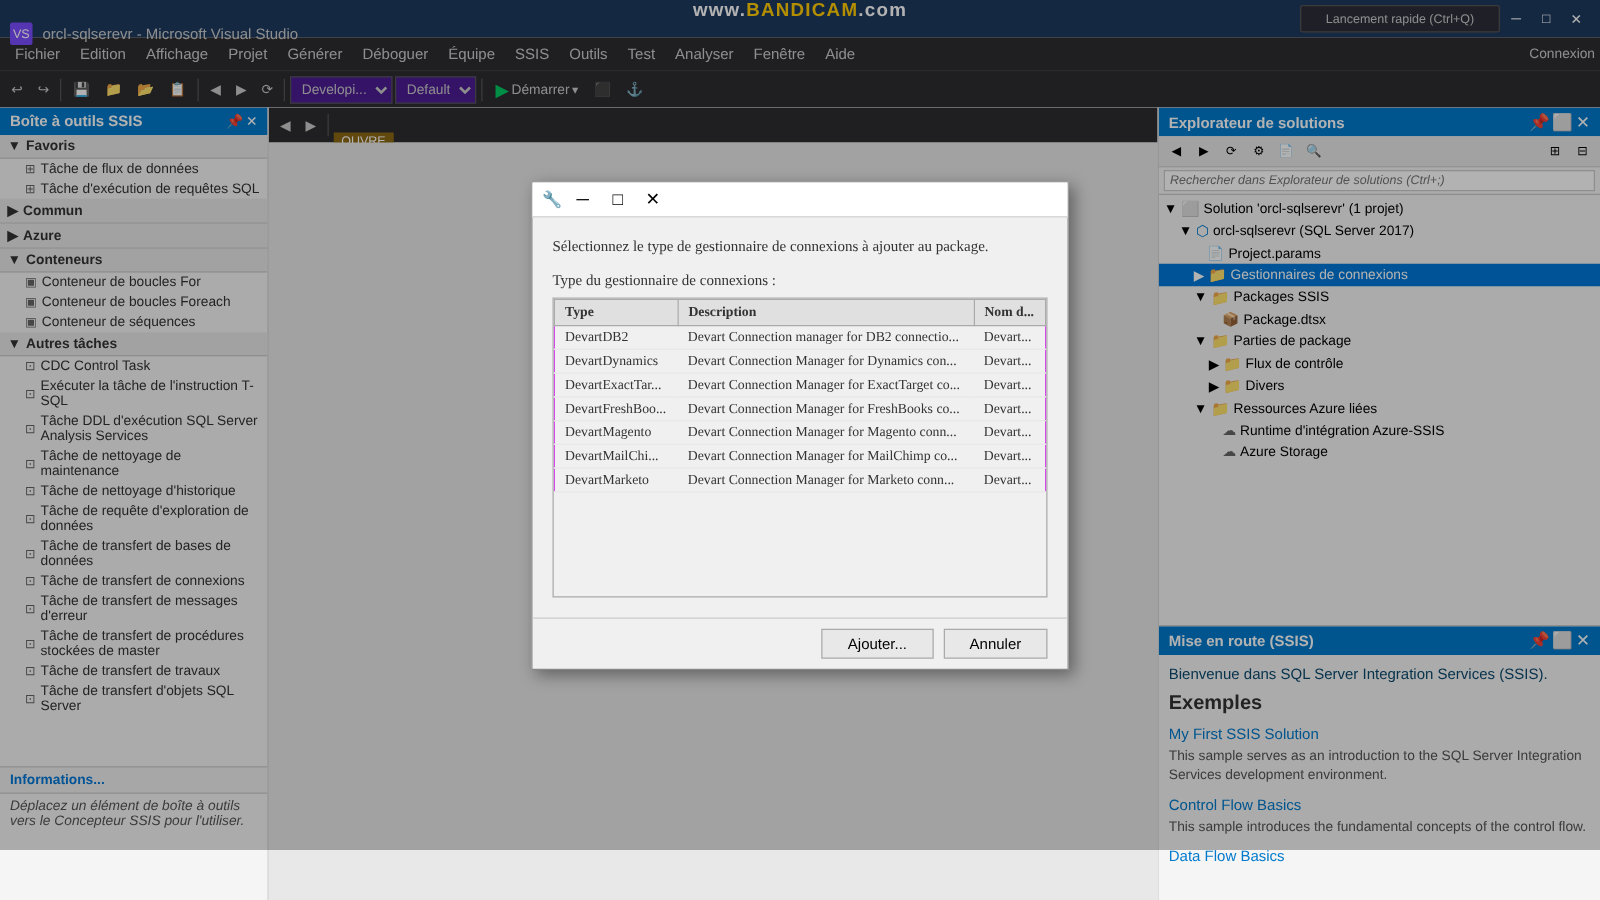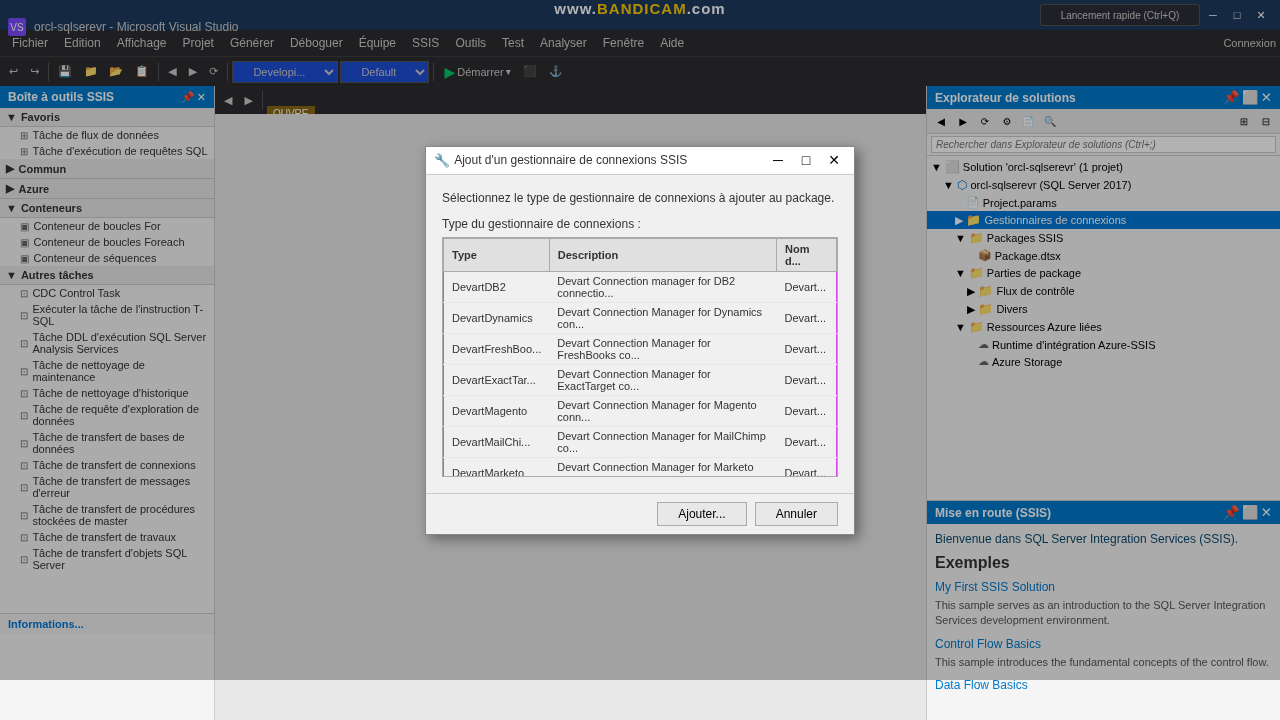--- a/index.html
+++ b/index.html
@@ -13,21 +13,21 @@
     .vs-icon { width: 18px; height: 18px; background: #7c4dff; display: inline-flex; align-items: center; justify-content: center; font-size: 10px; color: white; border-radius: 2px; }
     
     
     #menu-bar { height: 26px; background: #2d2d30; display: flex; align-items: center; padding: 0 4px; color: #ccc; font-size: 12px; }
     .menu-item { padding: 2px 8px; cursor: pointer; height: 100%; display: flex; align-items: center; }
     
     
     #toolbar { height: 30px; background: #2d2d30; display: flex; align-items: center; padding: 0 4px; gap: 2px; border-top: 1px solid #3e3e40; }
     .toolbar-btn { height: 22px; padding: 0 4px; background: transparent; border: 1px solid transparent; cursor: pointer; color: #ccc; font-size: 11px; display: flex; align-items: center; gap: 2px; }
     .toolbar-sep { width: 1px; height: 18px; background: #555; margin: 0 2px; }
-    .toolbar-dropdown { height: 22px; background: #1d4ed8; border: 1px solid #555; color: #ccc; font-size: 11px; padding: 0 16px; cursor: pointer; }
+    .toolbar-dropdown { height: 22px; background: #4c1d95; border: 1px solid #555; color: #ccc; font-size: 11px; padding: 0 4px; cursor: pointer; }
     .play-btn { background: transparent; border: none; color: #4ec; cursor: pointer; font-size: 14px; display: flex; align-items: center; gap: 2px; padding: 0 6px; }
     .play-btn span { color: #ccc; font-size: 11px; }
     
     
     #main { display: flex; height: calc(720px - 56px - 30px); }
     
     
     #toolbox { width: 215px; background: #f5f5f5; border-right: 1px solid #ccc; overflow-y: auto; font-size: 11px; }
     #toolbox-header { background: #007acc; color: white; padding: 4px 8px; font-size: 12px; font-weight: bold; display: flex; justify-content: space-between; align-items: center; }
     .toolbox-section { }
@@ -65,21 +65,21 @@
     
     
     #toolbox-info { padding: 4px 8px; font-style: italic; color: #555; font-size: 11px; border-top: 1px solid #ccc; }
     
     
     #modal-overlay { position: absolute; top: 0; left: 0; right: 0; bottom: 40px; background: rgba(0,0,0,0.3); z-index: 100; display: flex; align-items: center; justify-content: center; }
     #modal { width: 430px; background: #f0f0f0; border: 1px solid #888; box-shadow: 4px 4px 12px rgba(0,0,0,0.4); }
     #modal-titlebar { height: 28px; background: #fff; border-bottom: 1px solid #ccc; display: flex; align-items: center; padding: 0 8px; gap: 4px; }
     #modal-titlebar .modal-title { flex: 1; font-size: 12px; color: #333; }
     .modal-ctrl { width: 24px; height: 24px; background: transparent; border: none; cursor: pointer; font-size: 14px; display: flex; align-items: center; justify-content: center; border-radius: 2px; }
-    #modal-body { padding: 16px; }
+    #modal-body { padding: 16px; font-family: Liberation Serif, serif; }
     #modal-desc { font-size: 12px; color: #333; margin-bottom: 12px; }
     #modal-label { font-size: 12px; color: #333; margin-bottom: 6px; }
     #conn-table { width: 100%; border-collapse: collapse; font-size: 11px; border: 1px solid #d946ef; }
     #conn-table thead { background: #e0e0e0; }
     #conn-table th { padding: 4px 8px; text-align: left; border: 1px solid #aaa; font-weight: bold; color: #333; }
     #conn-table td { padding: 3px 8px; border-bottom: 1px solid #e8e8e8; color: #333; cursor: pointer; }
     #conn-table-wrap { height: 240px; overflow-y: auto; border: 1px solid #aaa; }
     #modal-footer { padding: 8px 16px; display: flex; justify-content: flex-end; gap: 8px; border-top: 1px solid #ccc; }
     .modal-btn { padding: 4px 20px; font-size: 12px; cursor: pointer; border: 1px solid #aaa; background: #e8e8e8; }
     .modal-btn.primary { background: #e8e8e8; }
@@ -274,20 +274,23 @@
             <span class="item-icon">⊡</span>
             <span>Tâche de transfert d'objets SQL Server</span>
           </div>
       </div>
     </div>
 
     <div style="flex:1;min-height:40px;"></div>
     <div style="padding:4px 8px;display:flex;align-items:center;gap:4px;border-top:1px solid #ccc;background:#f0f0f0;">
       <span style="color:#0078d7;font-weight:bold;font-size:11px;">Informations...</span>
     </div>
+    <div id="toolbox-info">
+      <span>Déplacez un élément de boîte à outils vers le Concepteur SSIS pour l'utiliser.</span>
+    </div>
   </div>
 
   <div id="center">
     <div id="center-toolbar">
       <button class="toolbar-btn" style="color:#ccc;">◀</button>
       <button class="toolbar-btn" style="color:#ccc;">▶</button>
       <div style="width:1px;height:18px;background:#555;margin:0 2px;"></div>
       <span style="background:#8B6914;color:white;font-size:10px;padding:2px 6px;cursor:pointer;margin-top:27px;">OUVRE</span>
     </div>
     <div id="designer" style="background:#e8e8e8;"></div>
@@ -414,21 +417,20 @@
 
       </div>
     </div>
   </div>
 </div>
 
 <div id="modal-overlay">
   <div id="modal">
     <div id="modal-titlebar">
       <span style="font-size:13px;">🔧</span>
-      <span class="modal-title">Ajout d'un gestionnaire de connexions SSIS</span>
       <button class="modal-ctrl">─</button>
       <button class="modal-ctrl">□</button>
       <button class="modal-ctrl close-modal">✕</button>
     </div>
     <div id="modal-body">
       <p id="modal-desc">Sélectionnez le type de gestionnaire de connexions à ajouter au package.</p>
       <p id="modal-label">Type du gestionnaire de connexions :</p>
       <div id="conn-table-wrap">
         <table id="conn-table">
           <thead>
@@ -443,27 +445,27 @@
                 <td>DevartDB2</td>
                 <td>Devart Connection manager for DB2 connectio...</td>
                 <td>Devart...</td>
               </tr>
               <tr>
                 <td>DevartDynamics</td>
                 <td>Devart Connection Manager for Dynamics con...</td>
                 <td>Devart...</td>
               </tr>
               <tr>
+                <td>DevartExactTar...</td>
+                <td>Devart Connection Manager for ExactTarget co...</td>
+                <td>Devart...</td>
+              </tr>
+              <tr>
                 <td>DevartFreshBoo...</td>
                 <td>Devart Connection Manager for FreshBooks co...</td>
-                <td>Devart...</td>
-              </tr>
-              <tr>
-                <td>DevartExactTar...</td>
-                <td>Devart Connection Manager for ExactTarget co...</td>
                 <td>Devart...</td>
               </tr>
               <tr>
                 <td>DevartMagento</td>
                 <td>Devart Connection Manager for Magento conn...</td>
                 <td>Devart...</td>
               </tr>
               <tr>
                 <td>DevartMailChi...</td>
                 <td>Devart Connection Manager for MailChimp co...</td>

